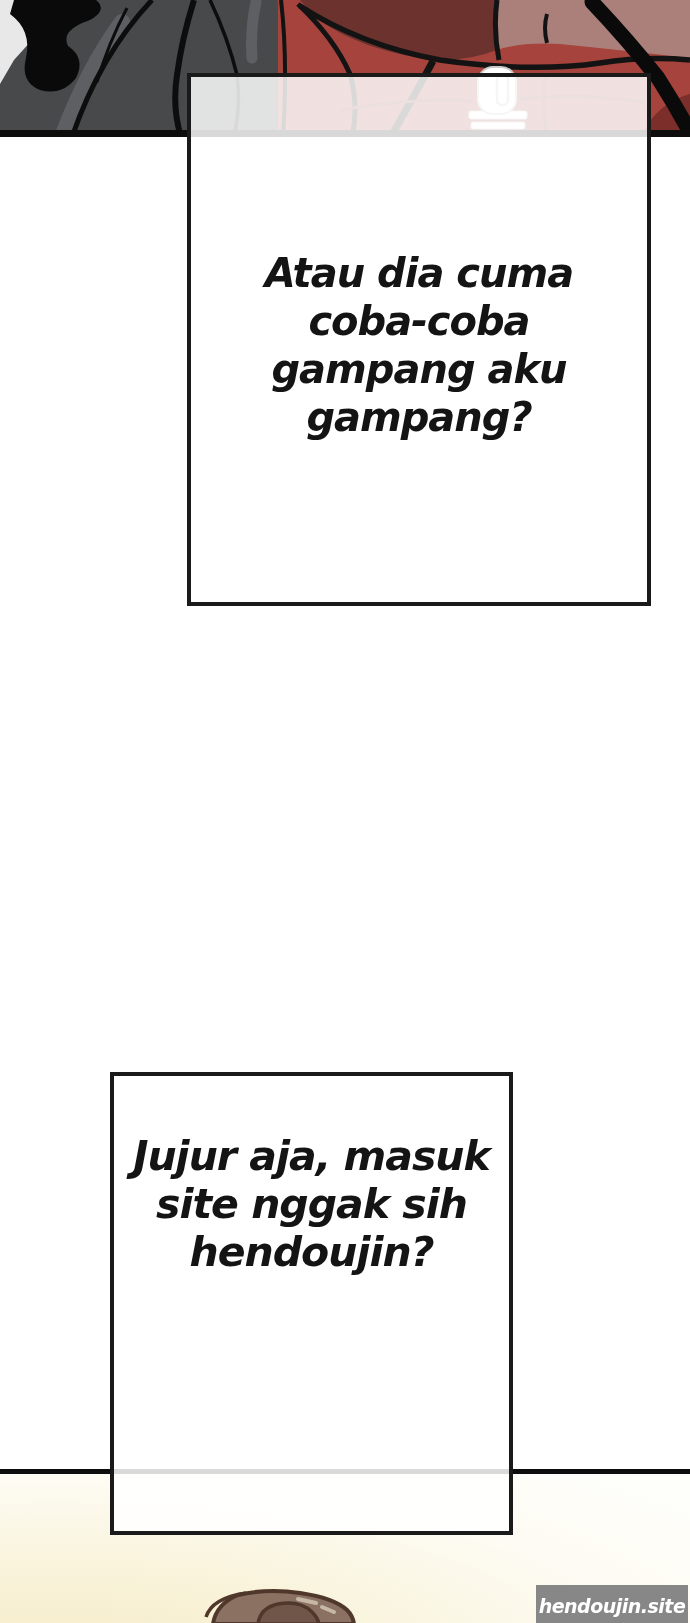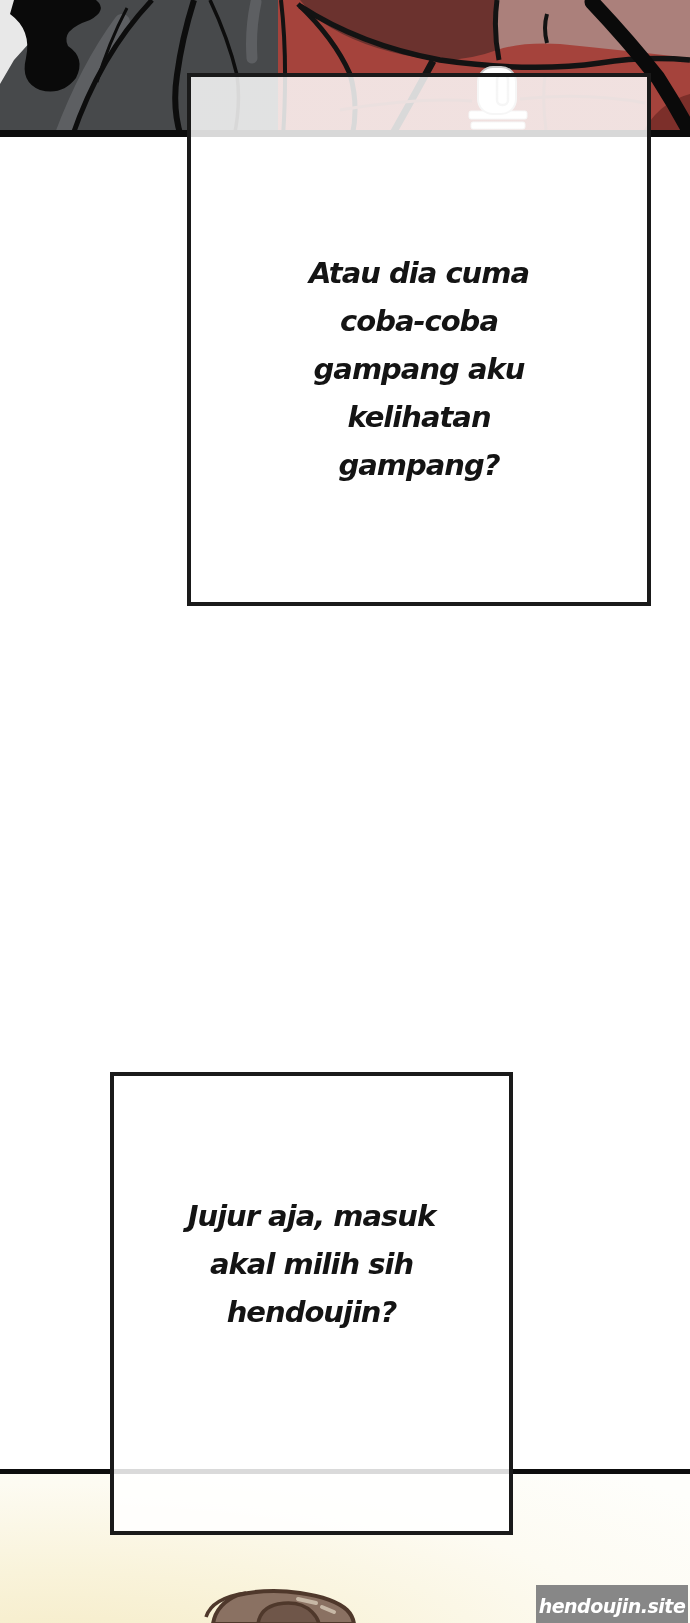--- a/index.html
+++ b/index.html
@@ -20,27 +20,27 @@
     color:#141414;
     font-style:italic;
     font-weight:700;
     letter-spacing:-1px;
   }
   #bubble-1{
     left:187px;top:73px;width:464px;height:533px;
     
     background:linear-gradient(to bottom, rgba(255,255,255,0.84) 0px, rgba(255,255,255,0.84) 64px, #ffffff 64px, #ffffff 100%);
     padding-top:172px;
-    font-size:29px;line-height:48px;
+    font-size:40px;line-height:48px;
   }
   #bubble-2{
     left:110px;top:1072px;width:403px;height:463px;
     background:rgba(255,255,255,0.85);
-    padding-top:116px;
-    font-size:29px;line-height:48px;
+    padding-top:56px;
+    font-size:41px;line-height:48px;
   }
   .bubble p{margin:0;}
   
   #divider{left:0;top:1469px;width:690px;height:5px;background:#0d0d0d;z-index:1;}
   #panel2-bg{
     left:0;top:1474px;width:690px;height:149px;z-index:0;
     background:radial-gradient(120% 170% at 8% 125%, #f5ebc6 0%, #f9f3da 35%, #fdfbf2 70%, #fefefb 100%);
   }
   #head-art{left:185px;top:1586px;width:185px;height:37px;z-index:1;}
   
@@ -95,37 +95,36 @@
     <rect x="497" y="75" width="11" height="30" rx="5" fill="none" stroke="#c6c6c6" stroke-width="2.5"></rect>
   </g>
 
   <rect x="0" y="130" width="690" height="7" fill="#0d0d0d"></rect>
 </svg>
 
 <div id="bubble-1" class="abs bubble">
   <p>Atau dia cuma</p>
   <p>coba-coba</p>
   <p>gampang aku</p>
-  <p>kelihatan</p>
   <p>gampang?</p>
 </div>
 
 <div id="divider" class="abs"></div>
 
 <div id="panel2-bg" class="abs"></div>
 
 <svg id="head-art" class="abs" viewBox="185 1586 185 37" preserveAspectRatio="none">
   <path d="M213,1624 Q216,1604 238,1595 Q268,1588 300,1593 Q334,1598 347,1610 Q353,1616 354,1624 Z" fill="#8a7162" stroke="#4f382b" stroke-width="4"></path>
   <path d="M258,1624 Q260,1608 278,1604 Q300,1600 312,1612 Q318,1618 319,1624 Z" fill="#6f5649" stroke="#4f382b" stroke-width="3.5"></path>
   <path d="M298,1599 L316,1603" stroke="#c7b8a6" stroke-width="4" stroke-linecap="round"></path>
   <path d="M322,1607 L334,1612" stroke="#c7b8a6" stroke-width="4" stroke-linecap="round"></path>
   <path d="M206,1617 Q212,1598 246,1593" stroke="#4f382b" stroke-width="3.5" fill="none"></path>
 </svg>
 
 <div id="bubble-2" class="abs bubble">
   <p>Jujur aja, masuk</p>
-  <p>akal milih sih</p>
+  <p>site nggak sih</p>
   <p>hendoujin?</p>
 </div>
 
 <div id="watermark" class="abs">
   <span>hendoujin.site</span>
 </div>
 
 </body></html>

